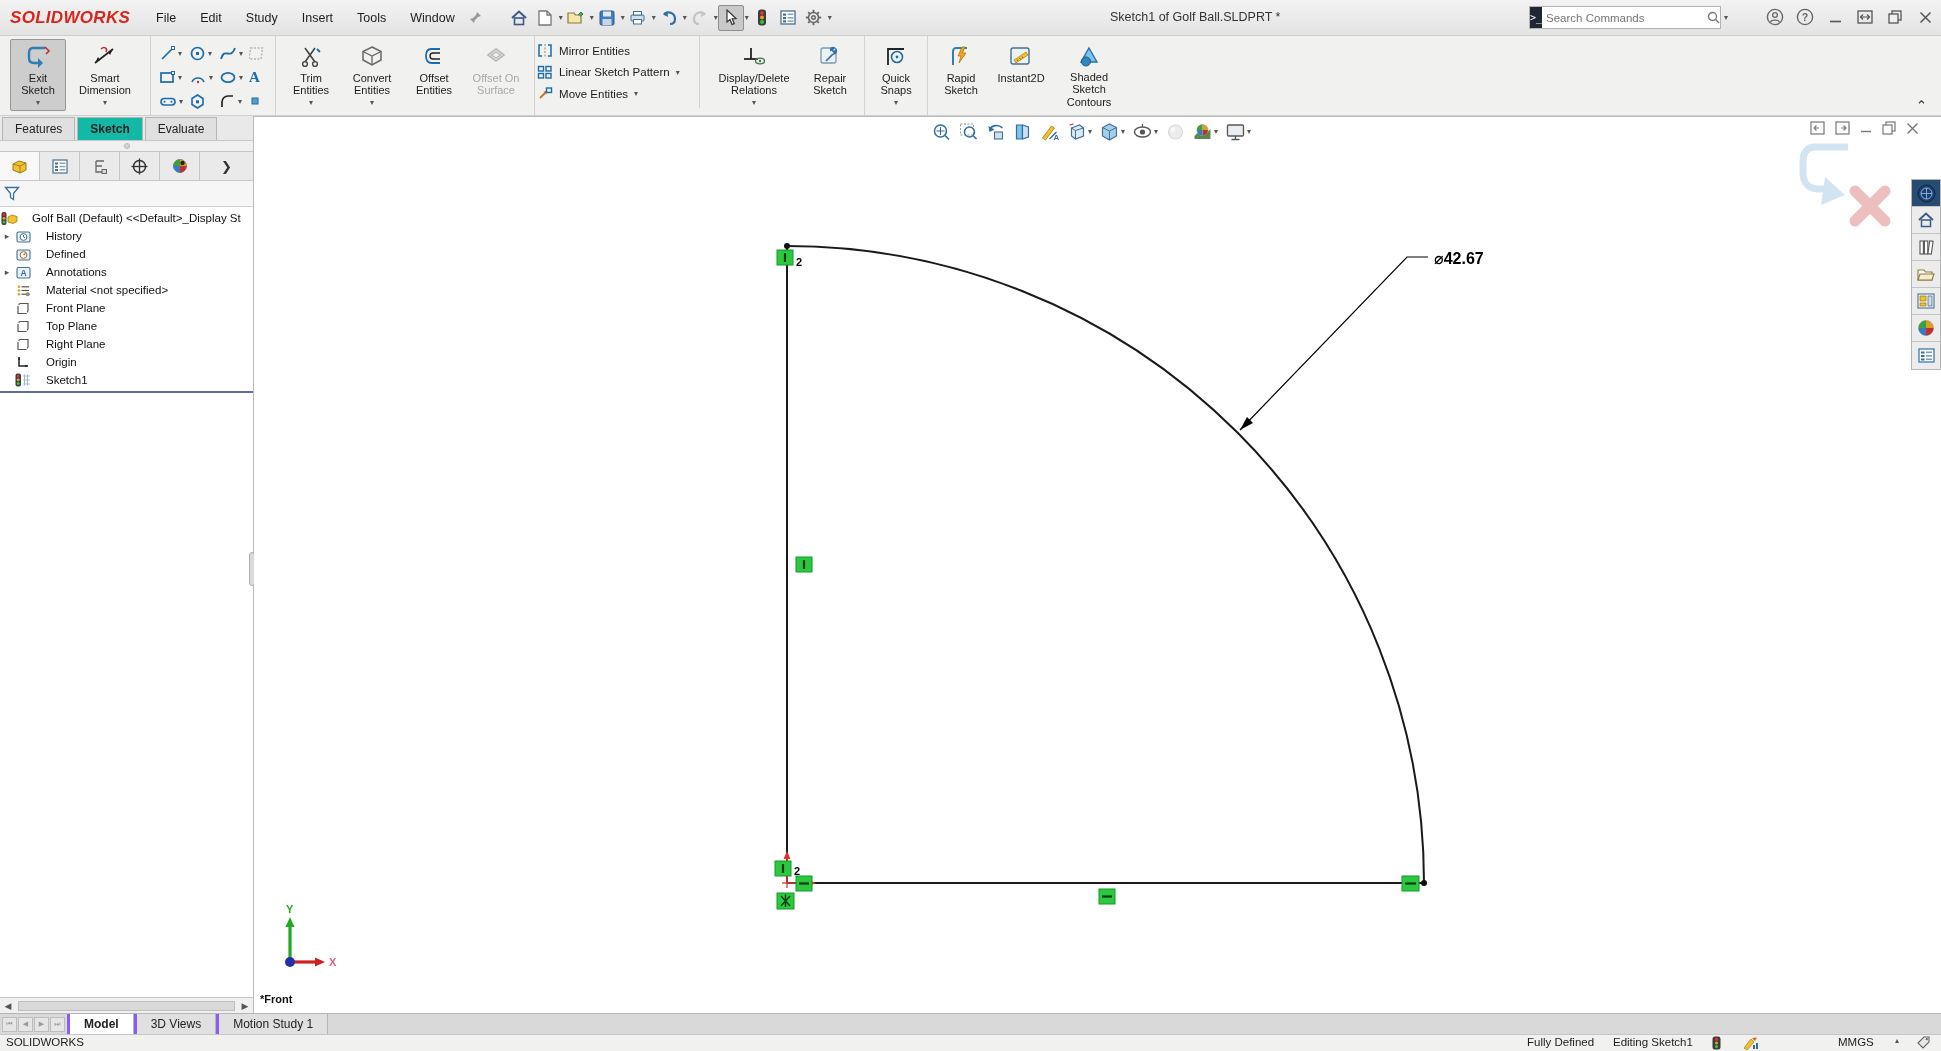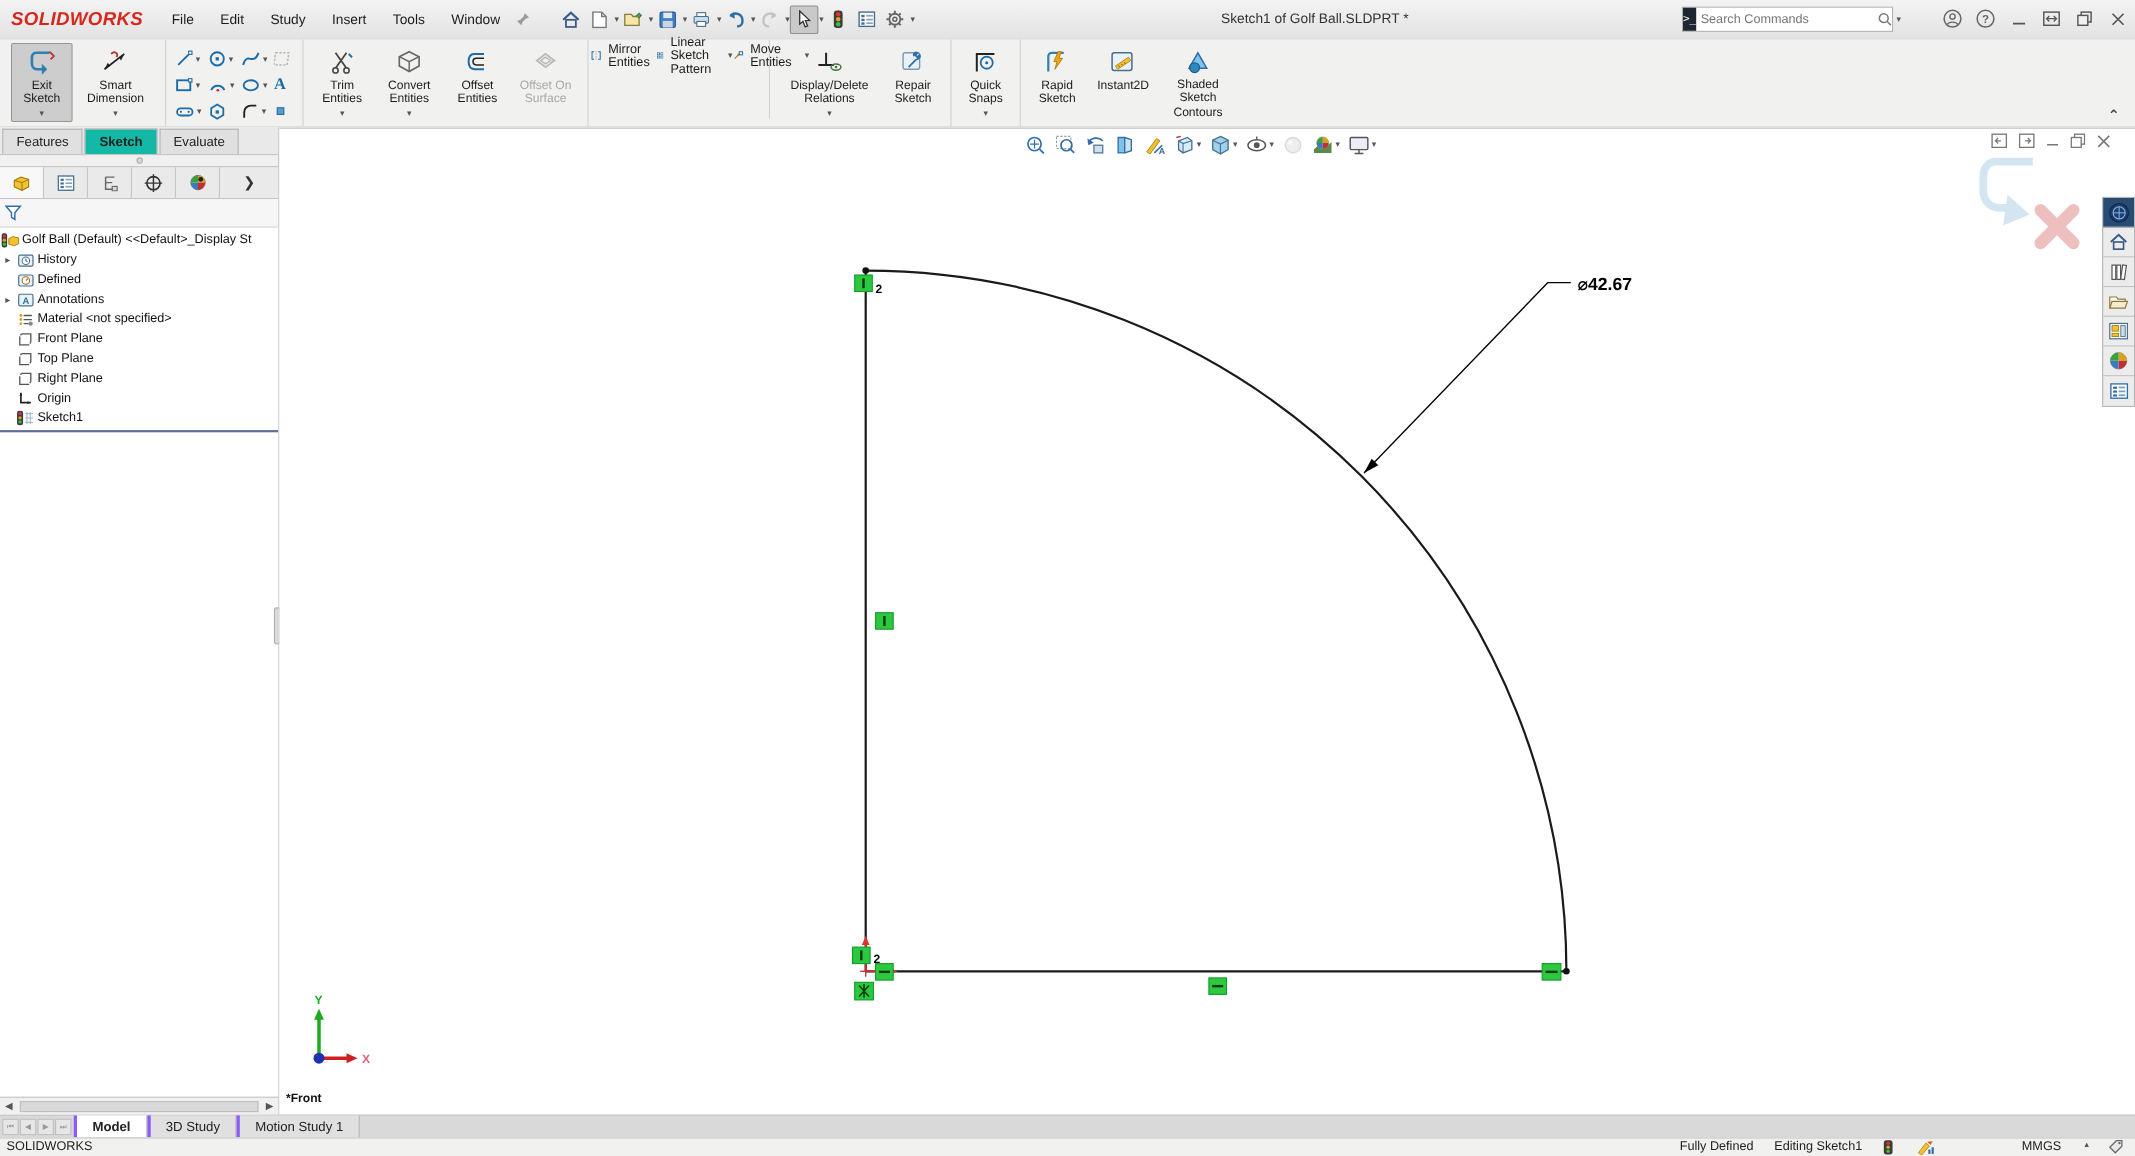--- a/index.html
+++ b/index.html
@@ -27,42 +27,42 @@
   
   .ribbon{height:80px;background:#f1f1f0;border-bottom:1px solid #cfcfcf;display:flex;align-items:stretch;position:relative;padding-left:4px}
   .rgroup{display:flex;align-items:flex-start;padding:3px 6px;border-right:1px solid #d2d2d2}
   .rbtn{display:flex;flex-direction:column;align-items:center;font-size:11px;line-height:1.12;color:#1c1c1c;text-align:center;padding:2px 5px;border:1px solid transparent;border-radius:2px;height:72px;justify-content:flex-start}
   .rbtn .ric{height:30px;display:flex;align-items:center;justify-content:center}
   .rbtn .ddb{margin-top:auto;font-size:8px;color:#555}
   .rbtn.pressed{background:#cdcdcd;border-color:#979797}
   .rbtn.disabled{color:#a8a8a8}
   .egrid{display:grid;grid-template-columns:auto auto auto auto;grid-auto-rows:24px;align-items:center;column-gap:2px;padding-top:2px}
   .ecell{display:flex;align-items:center;gap:1px;padding:1px 2px}
-  .rowsgrp{display:flex;flex-direction:row;justify-content:flex-start;padding:4px 2px;height:72px}
+  .rowsgrp{display:flex;flex-direction:column;justify-content:space-between;padding:4px 2px;height:72px}
   .rrow{display:flex;align-items:center;gap:6px;font-size:11.5px;color:#1c1c1c;height:21px}
   .rrow .ddb{font-size:8px;color:#555;margin-left:auto}
   .collapse{position:absolute;right:14px;bottom:2px;font-weight:bold;color:#444;font-size:13px}
   
   .main{height:897px;position:relative;background:#fff}
   .leftcol{position:absolute;left:0;top:0;width:254px;height:897px;background:#f0f0f0;display:flex;flex-direction:column;border-right:1px solid #b9b9b9}
   .cmdtabs{height:25px;display:flex;align-items:flex-end;background:#e9e9e9;border-bottom:1px solid #c6c6c6;padding-left:2px}
   .ctab{padding:4px 12px;font-size:12px;background:#e0e0e0;border:1px solid #b5b5b5;border-bottom:none;margin-right:2px;color:#222}
   .ctab.active{background:#14b8a6;font-weight:bold}
   .gripstrip{height:10px;display:flex;align-items:center;justify-content:center}
   .gripdot{width:6px;height:6px;border-radius:50%;background:#d7d7d7;border:1px solid #b5b5b5}
   .ptabs{height:30px;display:flex;align-items:stretch;background:#eaeaea;border-top:1px solid #c6c6c6;border-bottom:1px solid #c6c6c6}
   .ptab{flex:0 0 40px;display:flex;align-items:center;justify-content:center;border-right:1px solid #c6c6c6}
   .ptab.active{background:#f8f8f8}
   .ptab-more{flex:1;display:flex;align-items:center;justify-content:center;color:#333;font-size:13px}
   .filterrow{height:26px;background:#f6f6f6;border-bottom:1px solid #cfcfcf;display:flex;align-items:center;padding-left:4px}
   .tree{flex:1;background:#fff;padding-top:2px;overflow:hidden;font-size:11.5px}
   .trow{display:flex;align-items:center;height:18px;white-space:nowrap;overflow:hidden}
   .trow .caret{width:14px;text-align:center;color:#555;font-size:9px}
   .trow .ticon{width:18px;display:flex;justify-content:center}
-  .trow .tlabel{margin-left:2px;color:#111}
+  .trow .tlabel{margin-left:14px;color:#111}
   .rollback{height:0;border-bottom:2px solid #5e6c9e;margin:2px 0 0 0}
   .hscroll{height:16px;background:#f0f0f0;border-top:1px solid #c6c6c6;display:flex;align-items:center}
   .harrow{width:16px;text-align:center;color:#555;font-size:9px}
   .hthumb{flex:1;height:10px;background:#d9d9d9;border:1px solid #bdbdbd;margin:0 2px}
   .splitgrip{position:absolute;left:249px;top:436px;width:6px;height:34px;background:#dadada;border:1px solid #b0b0b0;border-radius:3px}
   
   .viewport{position:absolute;left:254px;top:0;width:1687px;height:897px;background:#fff;border-top:1px solid #bcbcbc}
   .hud{position:absolute;left:50%;top:2px;transform:translateX(-52%);display:flex;align-items:center;gap:3px}
   .hudbtn{height:25px;display:flex;align-items:center;gap:1px;padding:0 2px}
   .docctl{position:absolute;right:22px;top:4px;display:flex;align-items:center;gap:10px;color:#666}
@@ -939,21 +939,21 @@
 </div>
 
 <div class="sheettabs">
   <div class="navbtns">
     <div class="navbtn">⏮</div>
     <div class="navbtn">◀</div>
     <div class="navbtn">▶</div>
     <div class="navbtn">⏭</div>
   </div>
   <div class="stab active">Model</div>
-  <div class="stab">3D Study</div>
+  <div class="stab">3D Views</div>
   <div class="stab">Motion Study 1</div>
 </div>
 
 <div class="statusbar">
   <span class="sb-app">SOLIDWORKS</span>
   <span class="sb-item" style="left:1527px">Fully Defined</span>
   <span class="sb-item" style="left:1613px">Editing Sketch1</span>
   <span class="sb-item" style="left:1712px;top:1px">
       <svg width="9" height="14" viewBox="0 0 9 14">
         <rect x="0.5" y="0.5" width="8" height="13" rx="2.5" fill="#3c3c3c"></rect>

